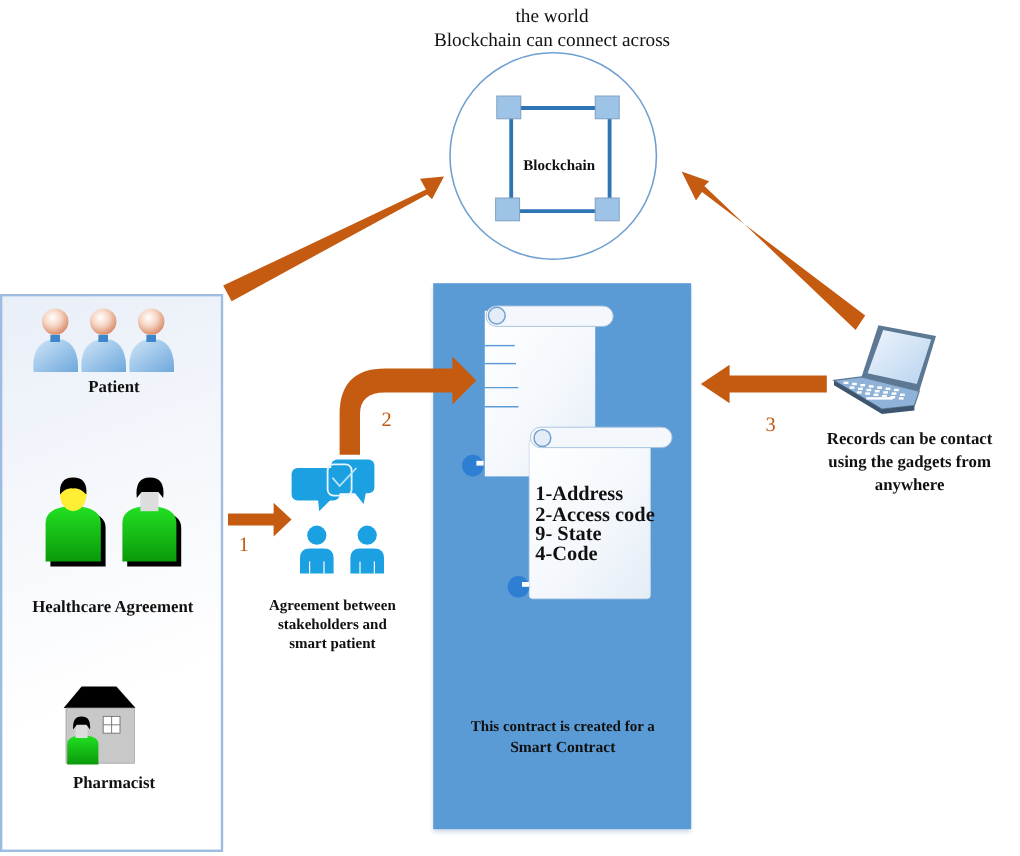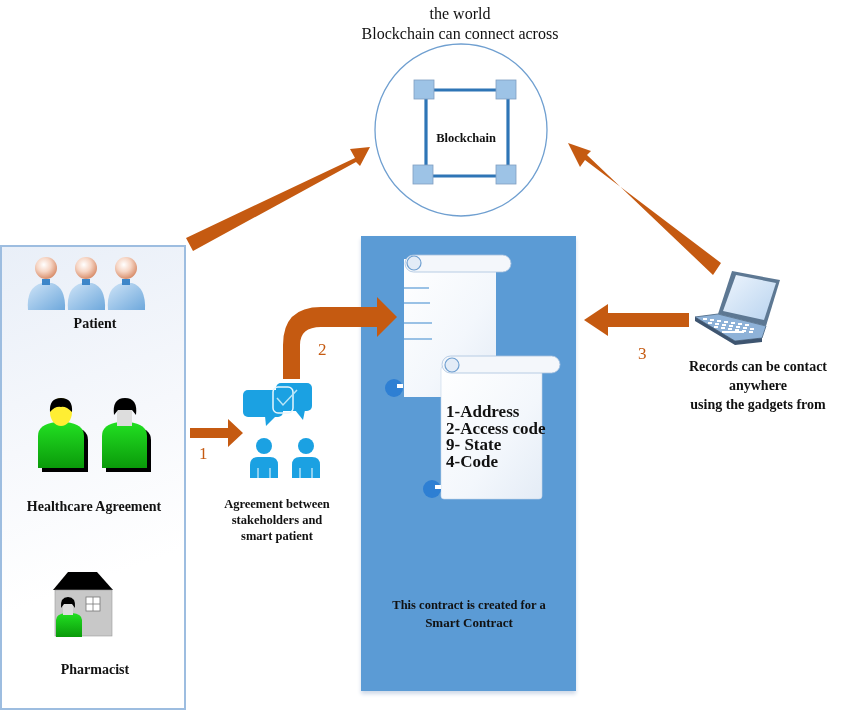--- a/index.html
+++ b/index.html
@@ -189,21 +189,21 @@
         <rect x="735" y="329" width="4" height="2"></rect>
         <rect x="742" y="330" width="4" height="2"></rect>
         <rect x="749" y="331" width="4" height="2"></rect>
       <rect x="722" y="331" width="22" height="2"></rect>
     </g>
   </g>
 </svg>
 
 <div class="abs txt bold" style="left:40px; top:316px; width:110px; font-size:14px;">Patient</div>
 <div class="abs txt bold" style="left:10px; top:499px; width:168px; font-size:14px;">Healthcare Agreement</div>
-<div class="abs txt bold" style="left:40px; top:646px; width:110px; font-size:14px;margin-top:16px;">Pharmacist</div>
+<div class="abs txt bold" style="left:40px; top:646px; width:110px; font-size:14px;">Pharmacist</div>
 
 <div class="abs step-num" style="left:199px; top:444px;">1</div>
 <div class="abs step-num" style="left:318px; top:340px;">2</div>
 <div class="abs step-num" style="left:638px; top:344px;">3</div>
 
 <div class="abs txt bold" style="left:212px; top:496px; width:130px; font-size:12.5px; line-height:16px;">
   <div>Agreement between</div>
   <div>stakeholders and</div>
   <div>smart patient</div>
 </div>
@@ -217,15 +217,15 @@
   <div>4-Code</div>
 </div>
 
 <div class="abs txt bold" style="left:365px; top:597px; width:208px; font-size:12.5px; line-height:16px;text-align:center;">
   <div>This contract is created for a</div>
 </div>
 <div class="abs txt bold" style="left:365px; top:615px; width:208px; font-size:13px;">Smart Contract</div>
 
 <div class="abs txt bold" style="left:668px; top:357px; width:180px; font-size:14px; line-height:19px;">
   <div>Records can be contact</div>
+  <div>using the gadgets from</div>
   <div>anywhere</div>
-  <div>using the gadgets from</div>
 </div>
 
 </body></html>

